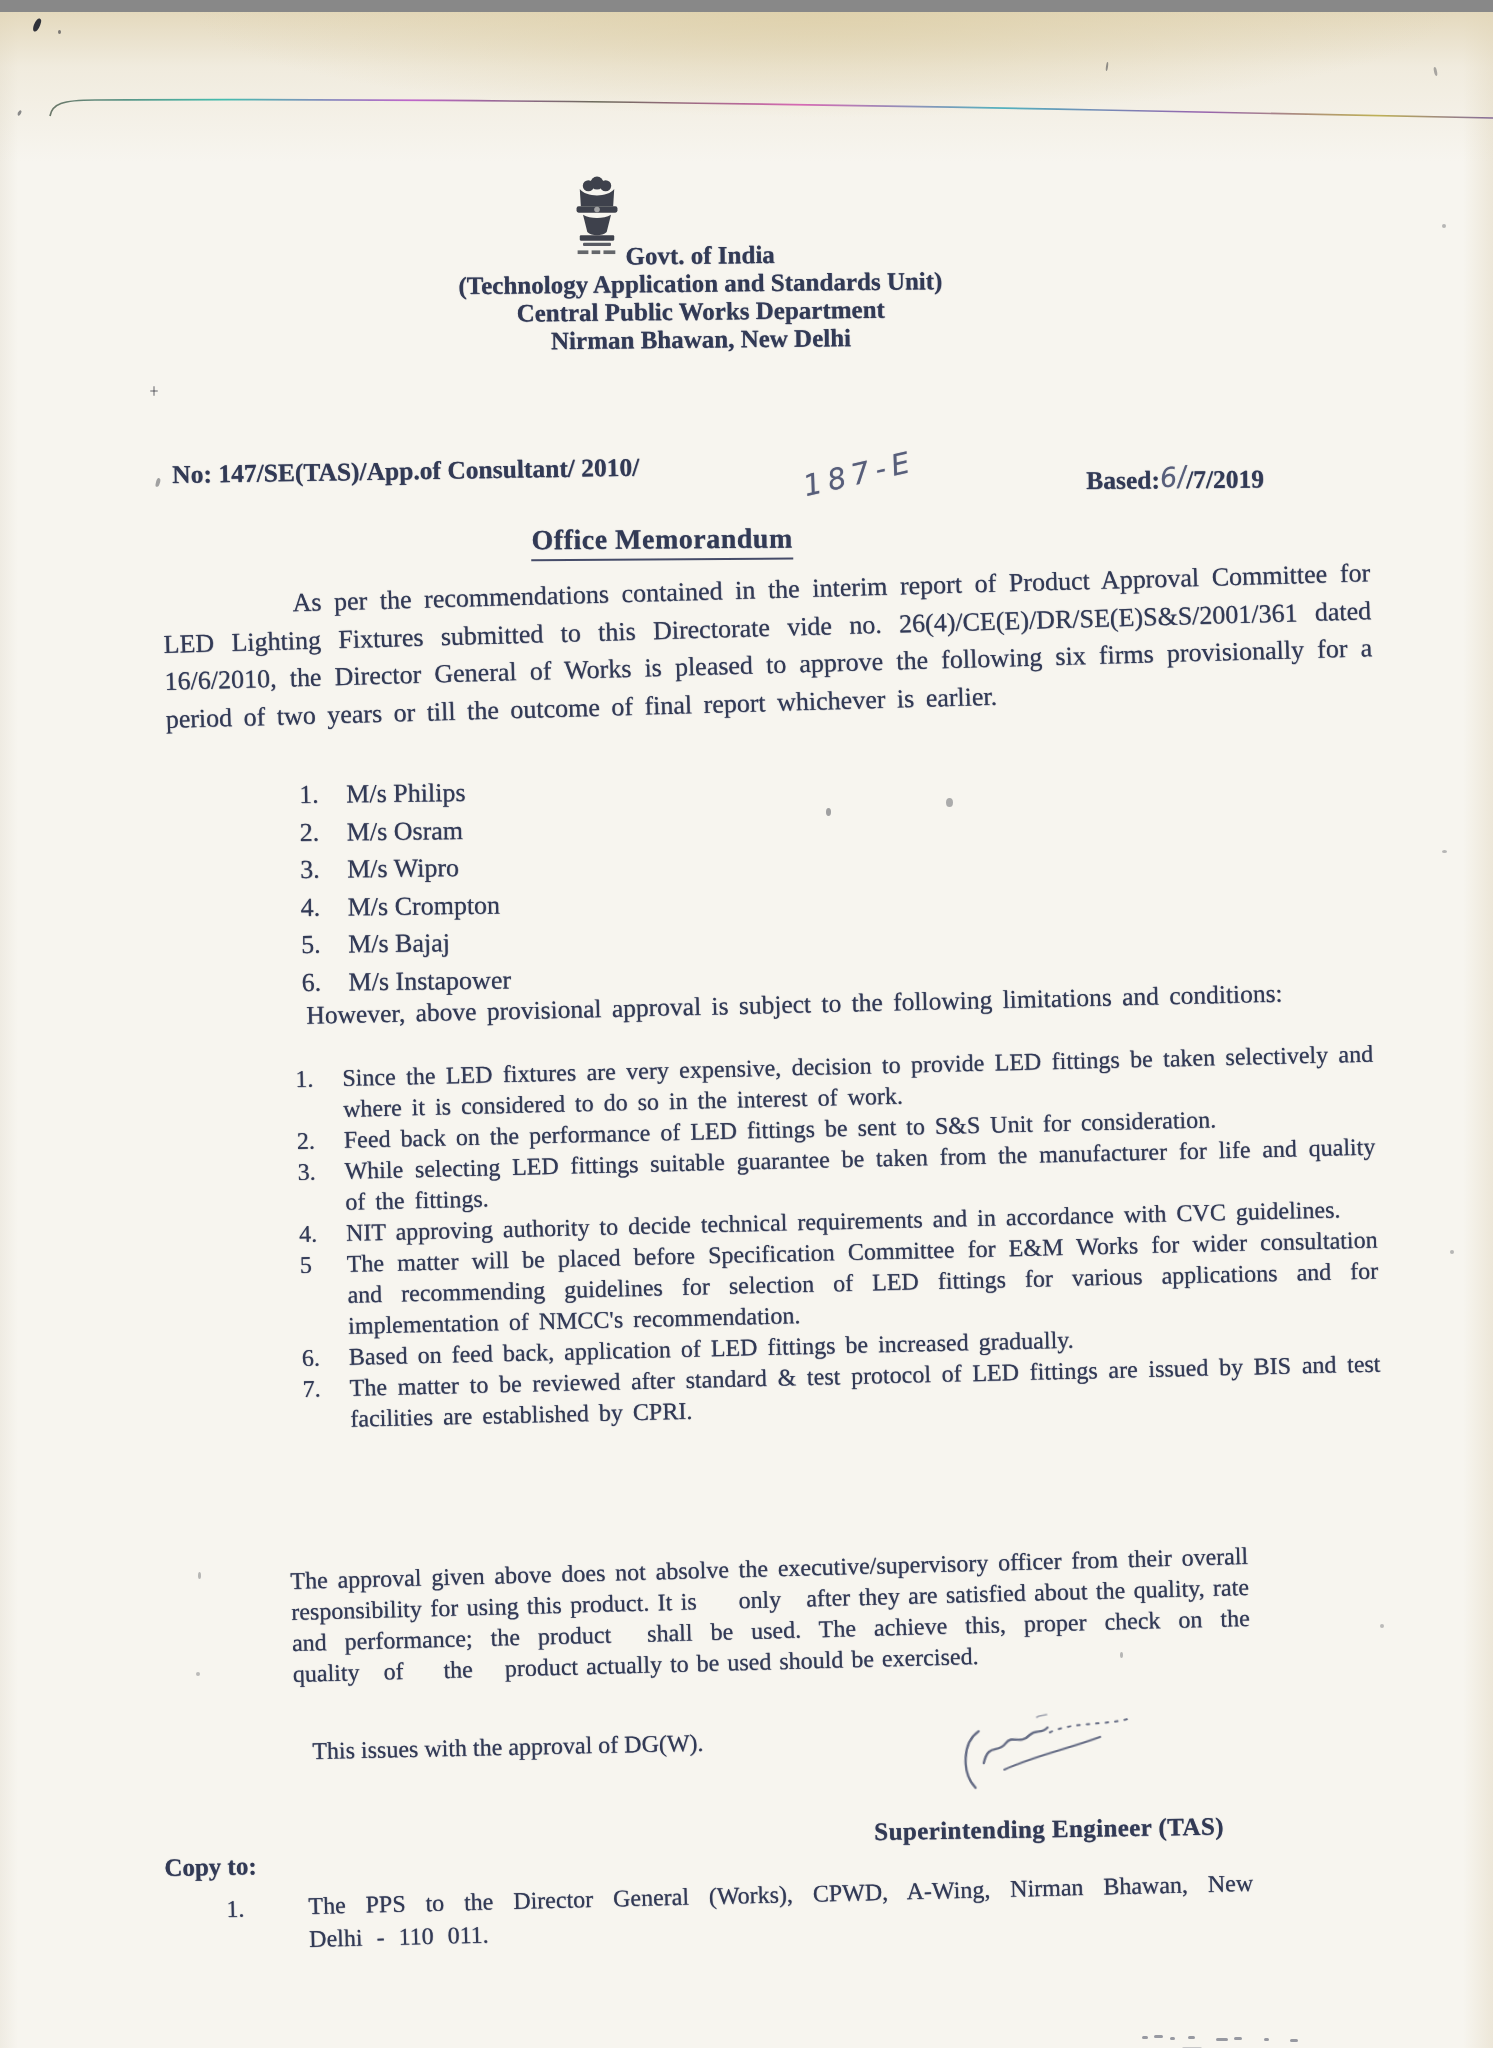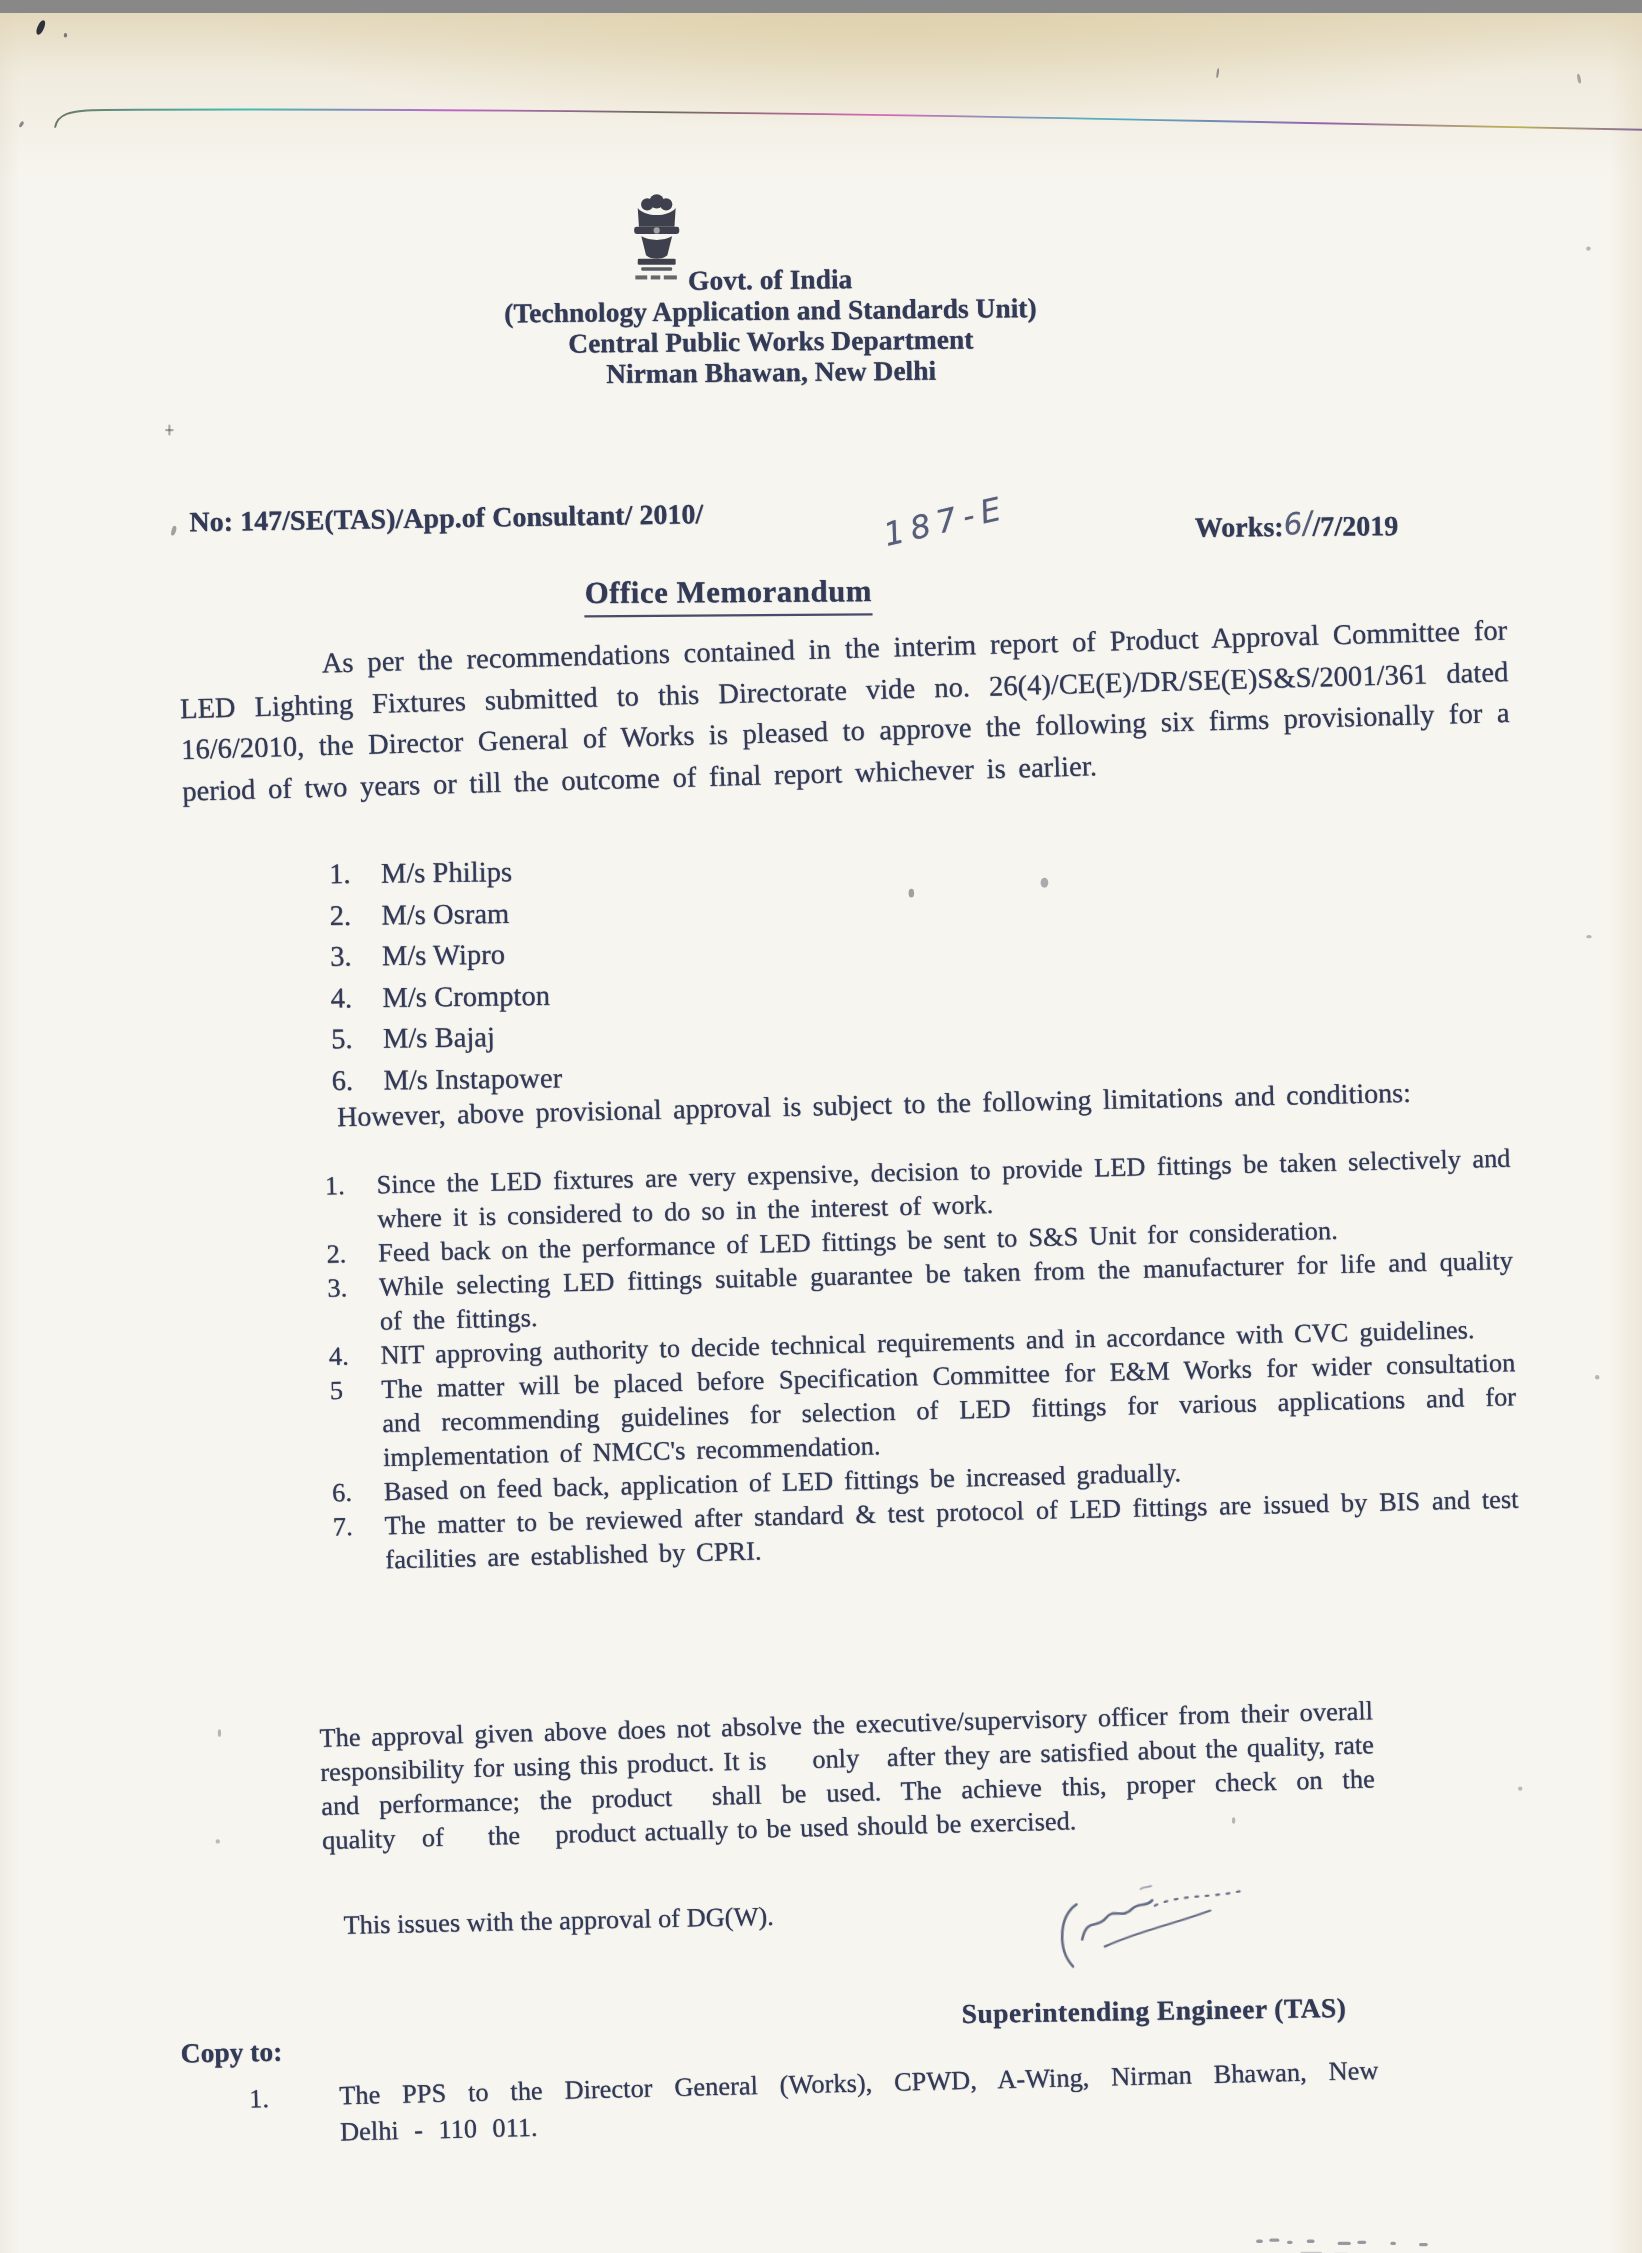--- a/index.html
+++ b/index.html
@@ -92,21 +92,21 @@
     <div class="center-line ink bold" style="position:relative;font-size:25px;line-height:28px;">Govt. of India</div>
     <div class="center-line ink bold" style="position:relative;font-size:25px;line-height:28px;">(Technology Application and Standards Unit)</div>
     <div class="center-line ink bold" style="position:relative;font-size:25px;line-height:28px;">Central Public Works Department</div>
     <div class="center-line ink bold" style="position:relative;font-size:25px;line-height:28px;">Nirman Bhawan, New Delhi</div>
   </div>
 
   <div class="abs ink bold" style="left:172px;top:448px;font-size:25.5px;transform:rotate(-0.9deg);">No: 147/SE(TAS)/App.of Consultant/ 2010/</div>
   <div class="abs hand" style="left:800px;top:458px;font-size:29px;letter-spacing:6px;transform:rotate(-13deg);">187-E</div>
 
   <div class="abs" style="left:1086px;top:452px;font-size:25.5px;transform:rotate(-0.5deg);white-space:nowrap;">
-    <span class="ink bold">Works:</span><span class="hand" style="font-size:27px;display:inline-block;transform:rotate(-6deg) translateY(-2px);">6/</span><span class="ink bold">/7/2019</span>
+    <span class="ink bold">Based:</span><span class="hand" style="font-size:27px;display:inline-block;transform:rotate(-6deg) translateY(-2px);">6/</span><span class="ink bold">/7/2019</span>
   </div>
 
   <div class="abs center-line" style="left:0;top:516px;width:1324px;transform:rotate(-0.4deg);">
     <span class="title-text ink bold" style="font-size:28px;">Office Memorandum</span>
   </div>
 
   <div class="abs ink jus" style="left:162px;top:576px;width:1208px;font-size:26px;line-height:37.5px;text-indent:130px;word-spacing:5px;transform:rotate(-1.6deg);">As per the recommendations contained in the interim report of Product Approval Committee for LED Lighting Fixtures submitted to this Directorate vide no. 26(4)/CE(E)/DR/SE(E)S&amp;S/2001/361 dated 16/6/2010, the Director General of Works is pleased to approve the following six firms provisionally for a period of two years or till the outcome of final report whichever is earlier.</div>
 
   <div class="abs ink" style="left:299px;top:764px;font-size:26px;line-height:37.5px;transform:rotate(-0.7deg);">
     <div class="firm-row"><span class="firm-num">1.</span><span>M/s Philips</span></div>

